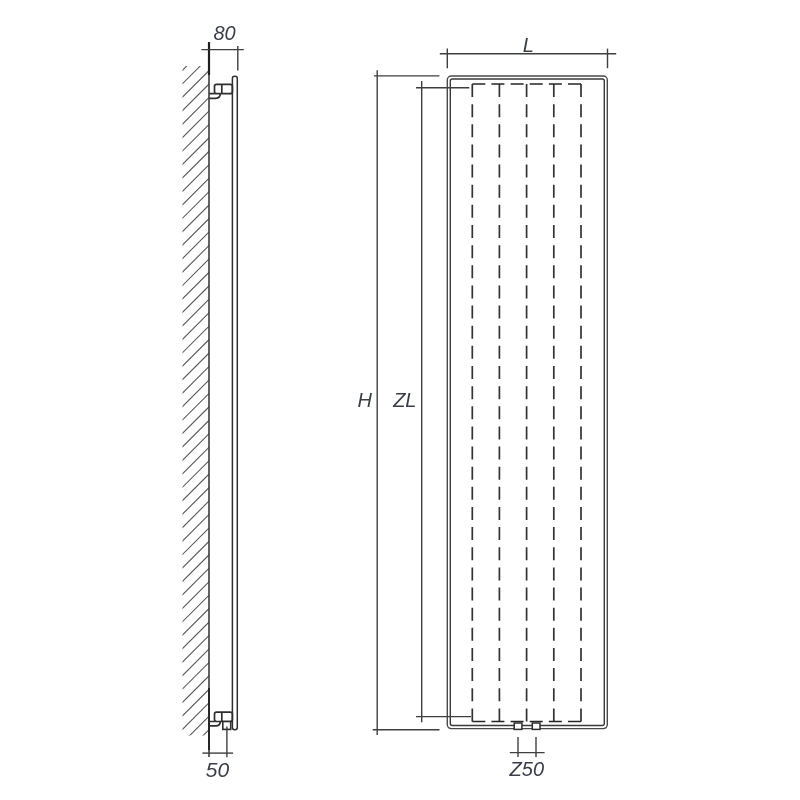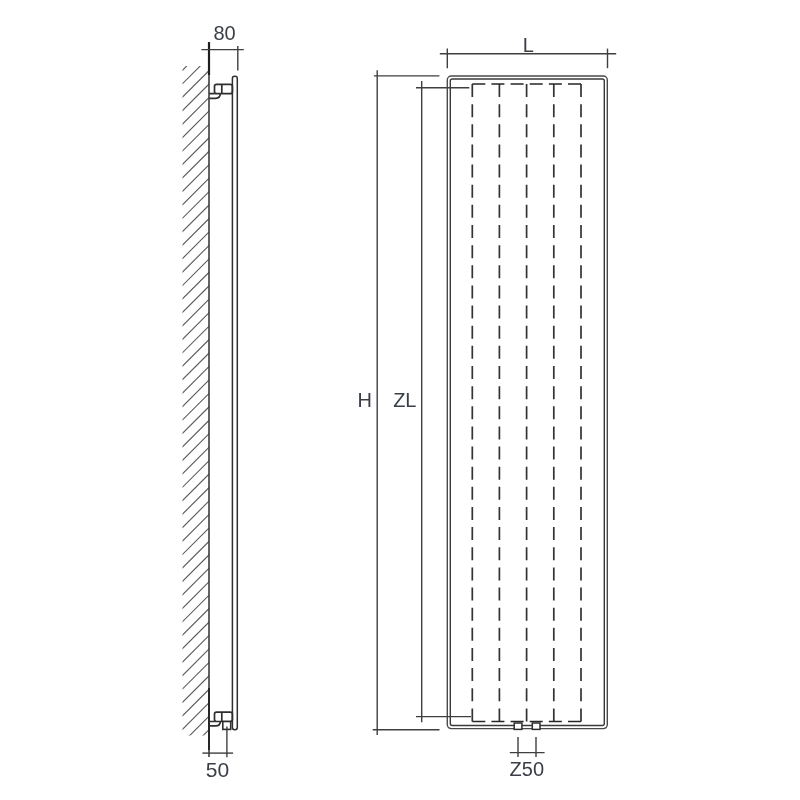--- a/index.html
+++ b/index.html
@@ -1,16 +1,16 @@
 <!DOCTYPE html>
 <html><head>
 <meta charset="utf-8">
 <style>
   html,body{margin:0;padding:0;background:#ffffff;}
-  .wrap{width:800px;height:800px;position:relative;background:#ffffff;}
+  .wrap{width:800px;height:800px;position:relative;background:#ffffff;font-style:italic;}
   svg{display:block;}
   text{font-family:"Liberation Sans",sans-serif;fill:#3a3e47;}
 </style>
 </head>
 <body>
 <div class="wrap">
 <svg width="800" height="800" viewBox="0 0 800 800" fill="none">
 <defs>
   <clipPath id="wallclip">
           <rect x="182.5" y="66" width="26.5" height="669.5"></rect>

